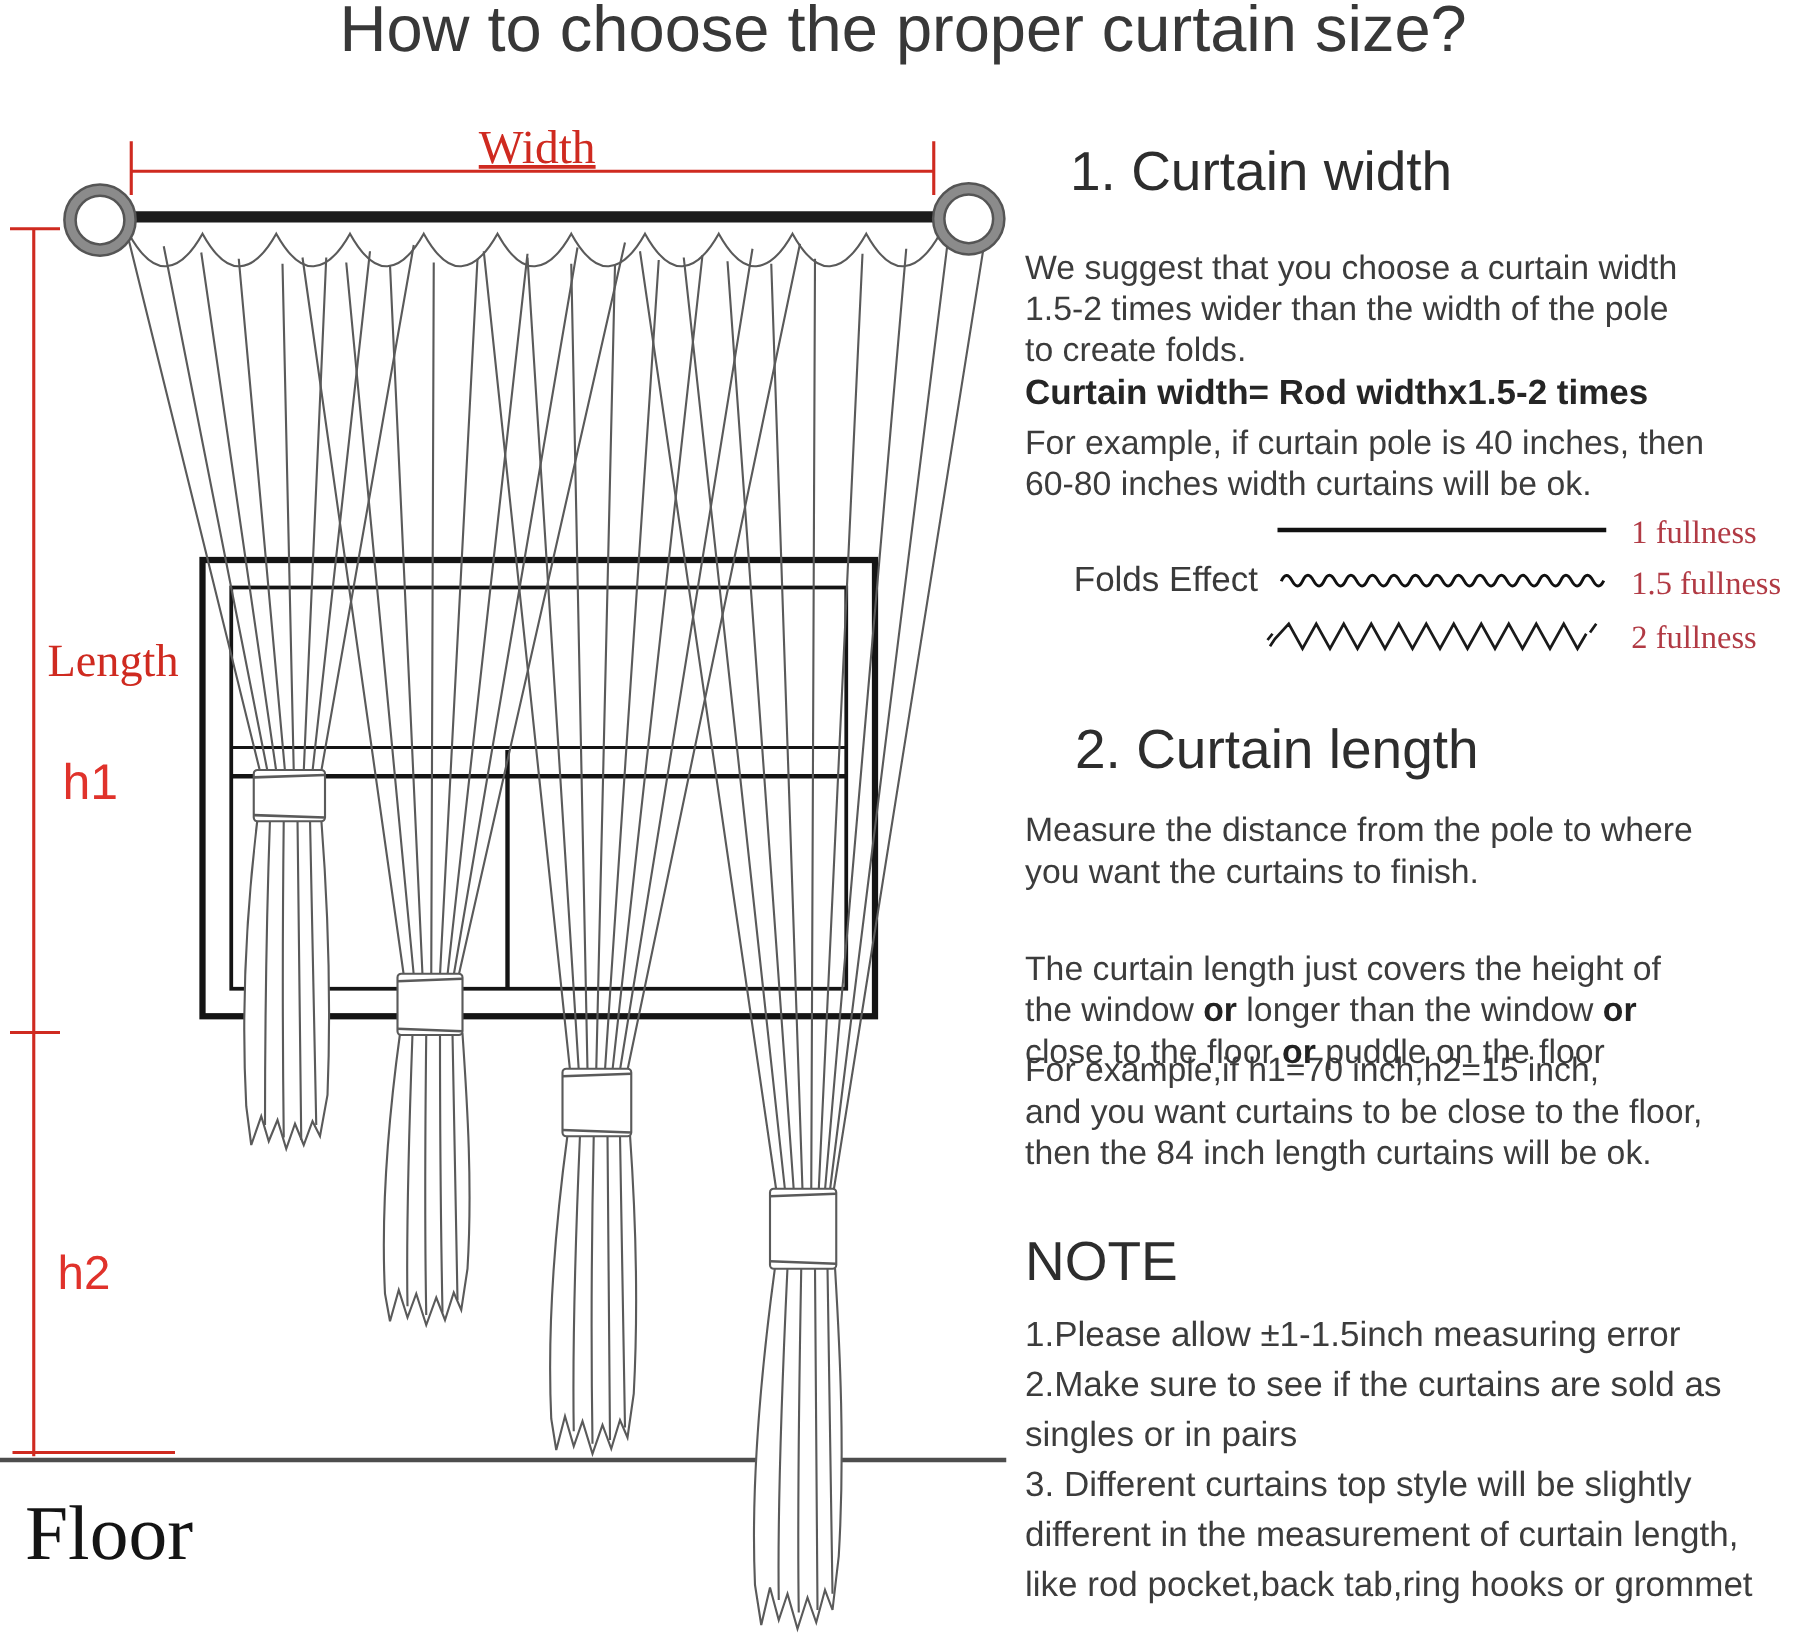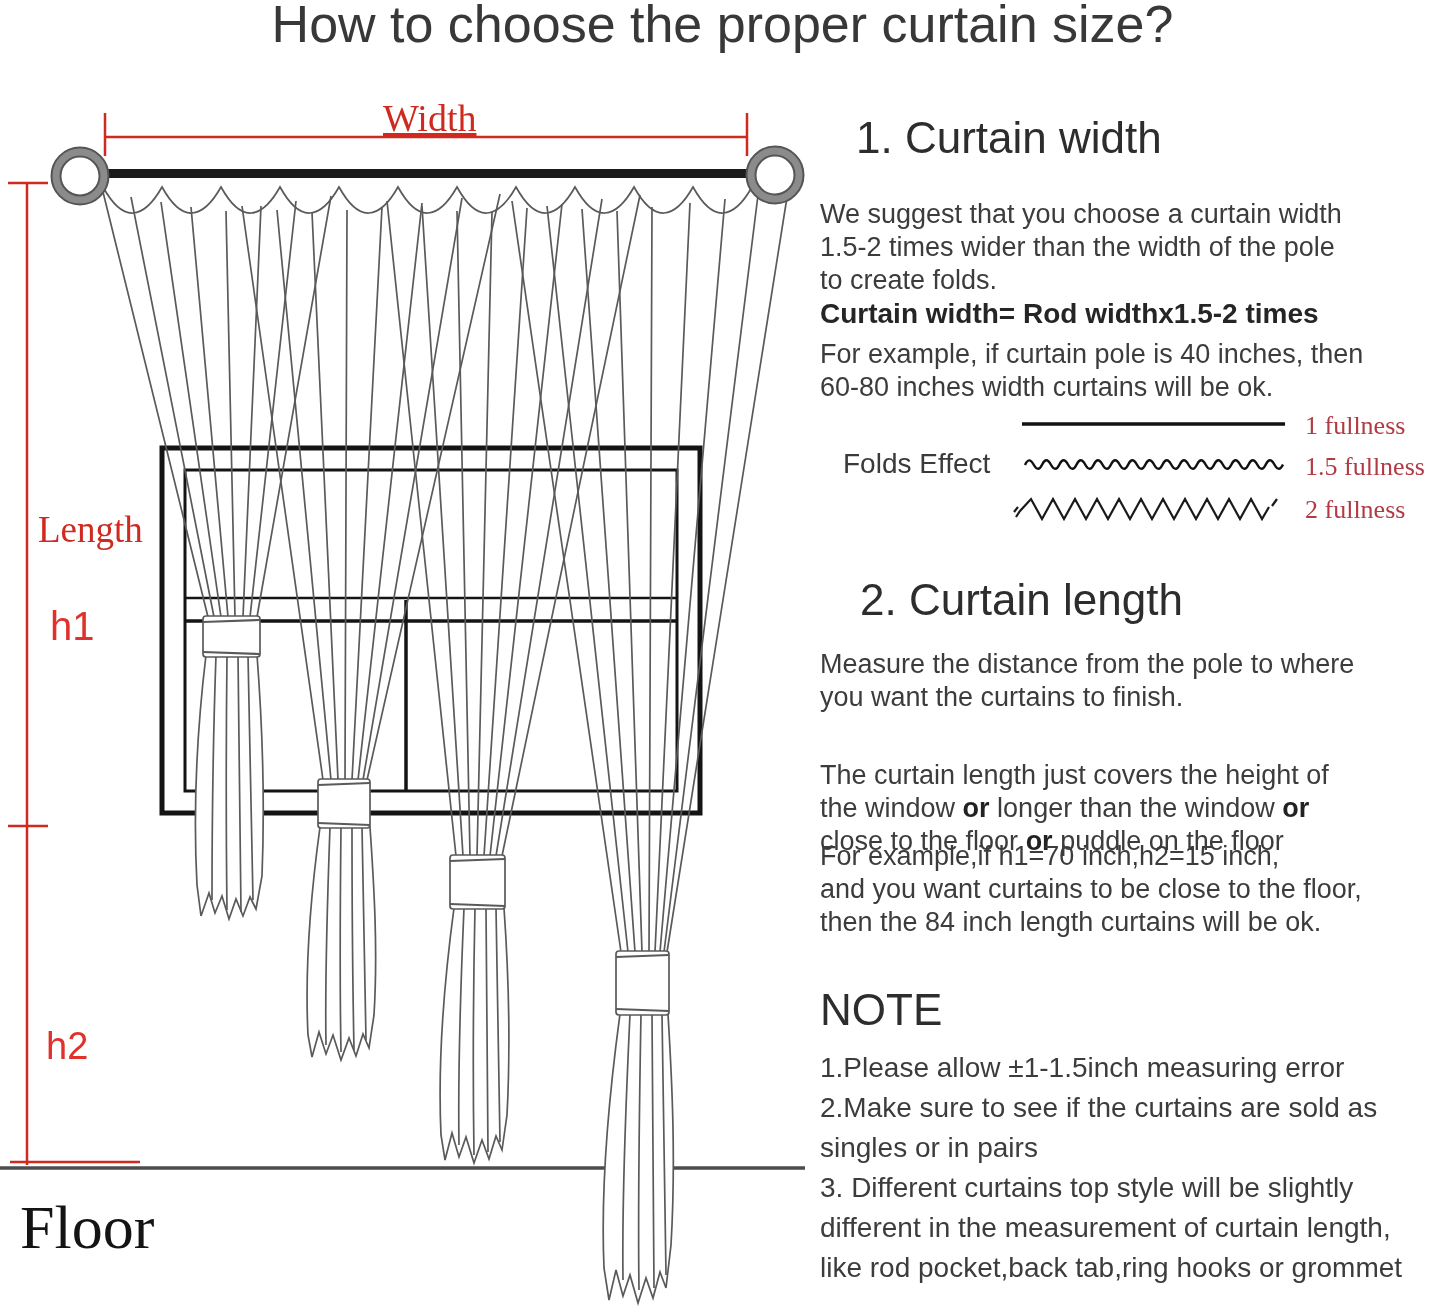--- a/index.html
+++ b/index.html
@@ -24,21 +24,21 @@
   
   .h-section { font-size:44px; color:#2d2d2d; line-height:1; white-space:pre;text-align:right; }
   .body-text {
     font-size:27px; line-height:33px;
     color:#3c3c3c; white-space:pre-line;
     width:640px;
   }
   .formula { font-size:28px; font-weight:bold; color:#252525; white-space:pre; }
   .bold { font-weight:bold; color:#222; }
 
-  .folds-label { font-size:28px; color:#3a3a3a; white-space:pre; }
+  .folds-label { font-size:28px; color:#3a3a3a; white-space:pre;margin-left:16px; }
   .fullness-label { font-size:26px; color:#b13a44; white-space:pre;font-family:Liberation Serif, serif; }
 
   .note-text p { margin:0; font-size:28px; line-height:40px; color:#3c3c3c; white-space:pre-line; }
 
   
   .meas-serif { font-family:"Liberation Serif", serif; color:#cf2a20; white-space:pre; }
   .meas-sans  { color:#e0322b; white-space:pre; }
   .floor-label { font-family:"Liberation Serif", serif; font-size:62px; color:#141414; white-space:pre; }
 </style>
 </head>
@@ -116,21 +116,21 @@
     <line x1="27" y1="183" x2="27" y2="1165"></line>
     <line x1="8" y1="183" x2="48" y2="183"></line>
     <line x1="8" y1="826" x2="48" y2="826"></line>
     <line x1="10" y1="1162" x2="140" y2="1162"></line>
   </g>
 </svg>
 
 <div class="abs meas-serif" style="left:383px; top:96px;  font-size:38px;text-decoration:underline;">Width</div>
 <div class="abs meas-serif" style="left:38px;  top:508px; font-size:37px;">Length</div>
 <div class="abs meas-sans" style="left:50px;  top:604px; font-size:40px;">h1</div>
-<div class="abs meas-sans" style="left:46px;  top:998px; font-size:38px;margin-top:27px;">h2</div>
+<div class="abs meas-sans" style="left:46px;  top:998px; font-size:38px;">h2</div>
 <div class="abs floor-label" style="left:20px; top:1192px;">Floor</div>
 
 <div class="abs h-section" style="left:856px; top:116px;">1. Curtain width</div>
 
 <div class="abs body-text" style="left:820px; top:198px;">We suggest that you choose a curtain width
 1.5-2 times wider than the width of the pole
 to create folds.</div>
 
 <div class="abs formula" style="left:820px; top:298px;text-align:right;">Curtain width= Rod widthx1.5-2 times</div>
 

